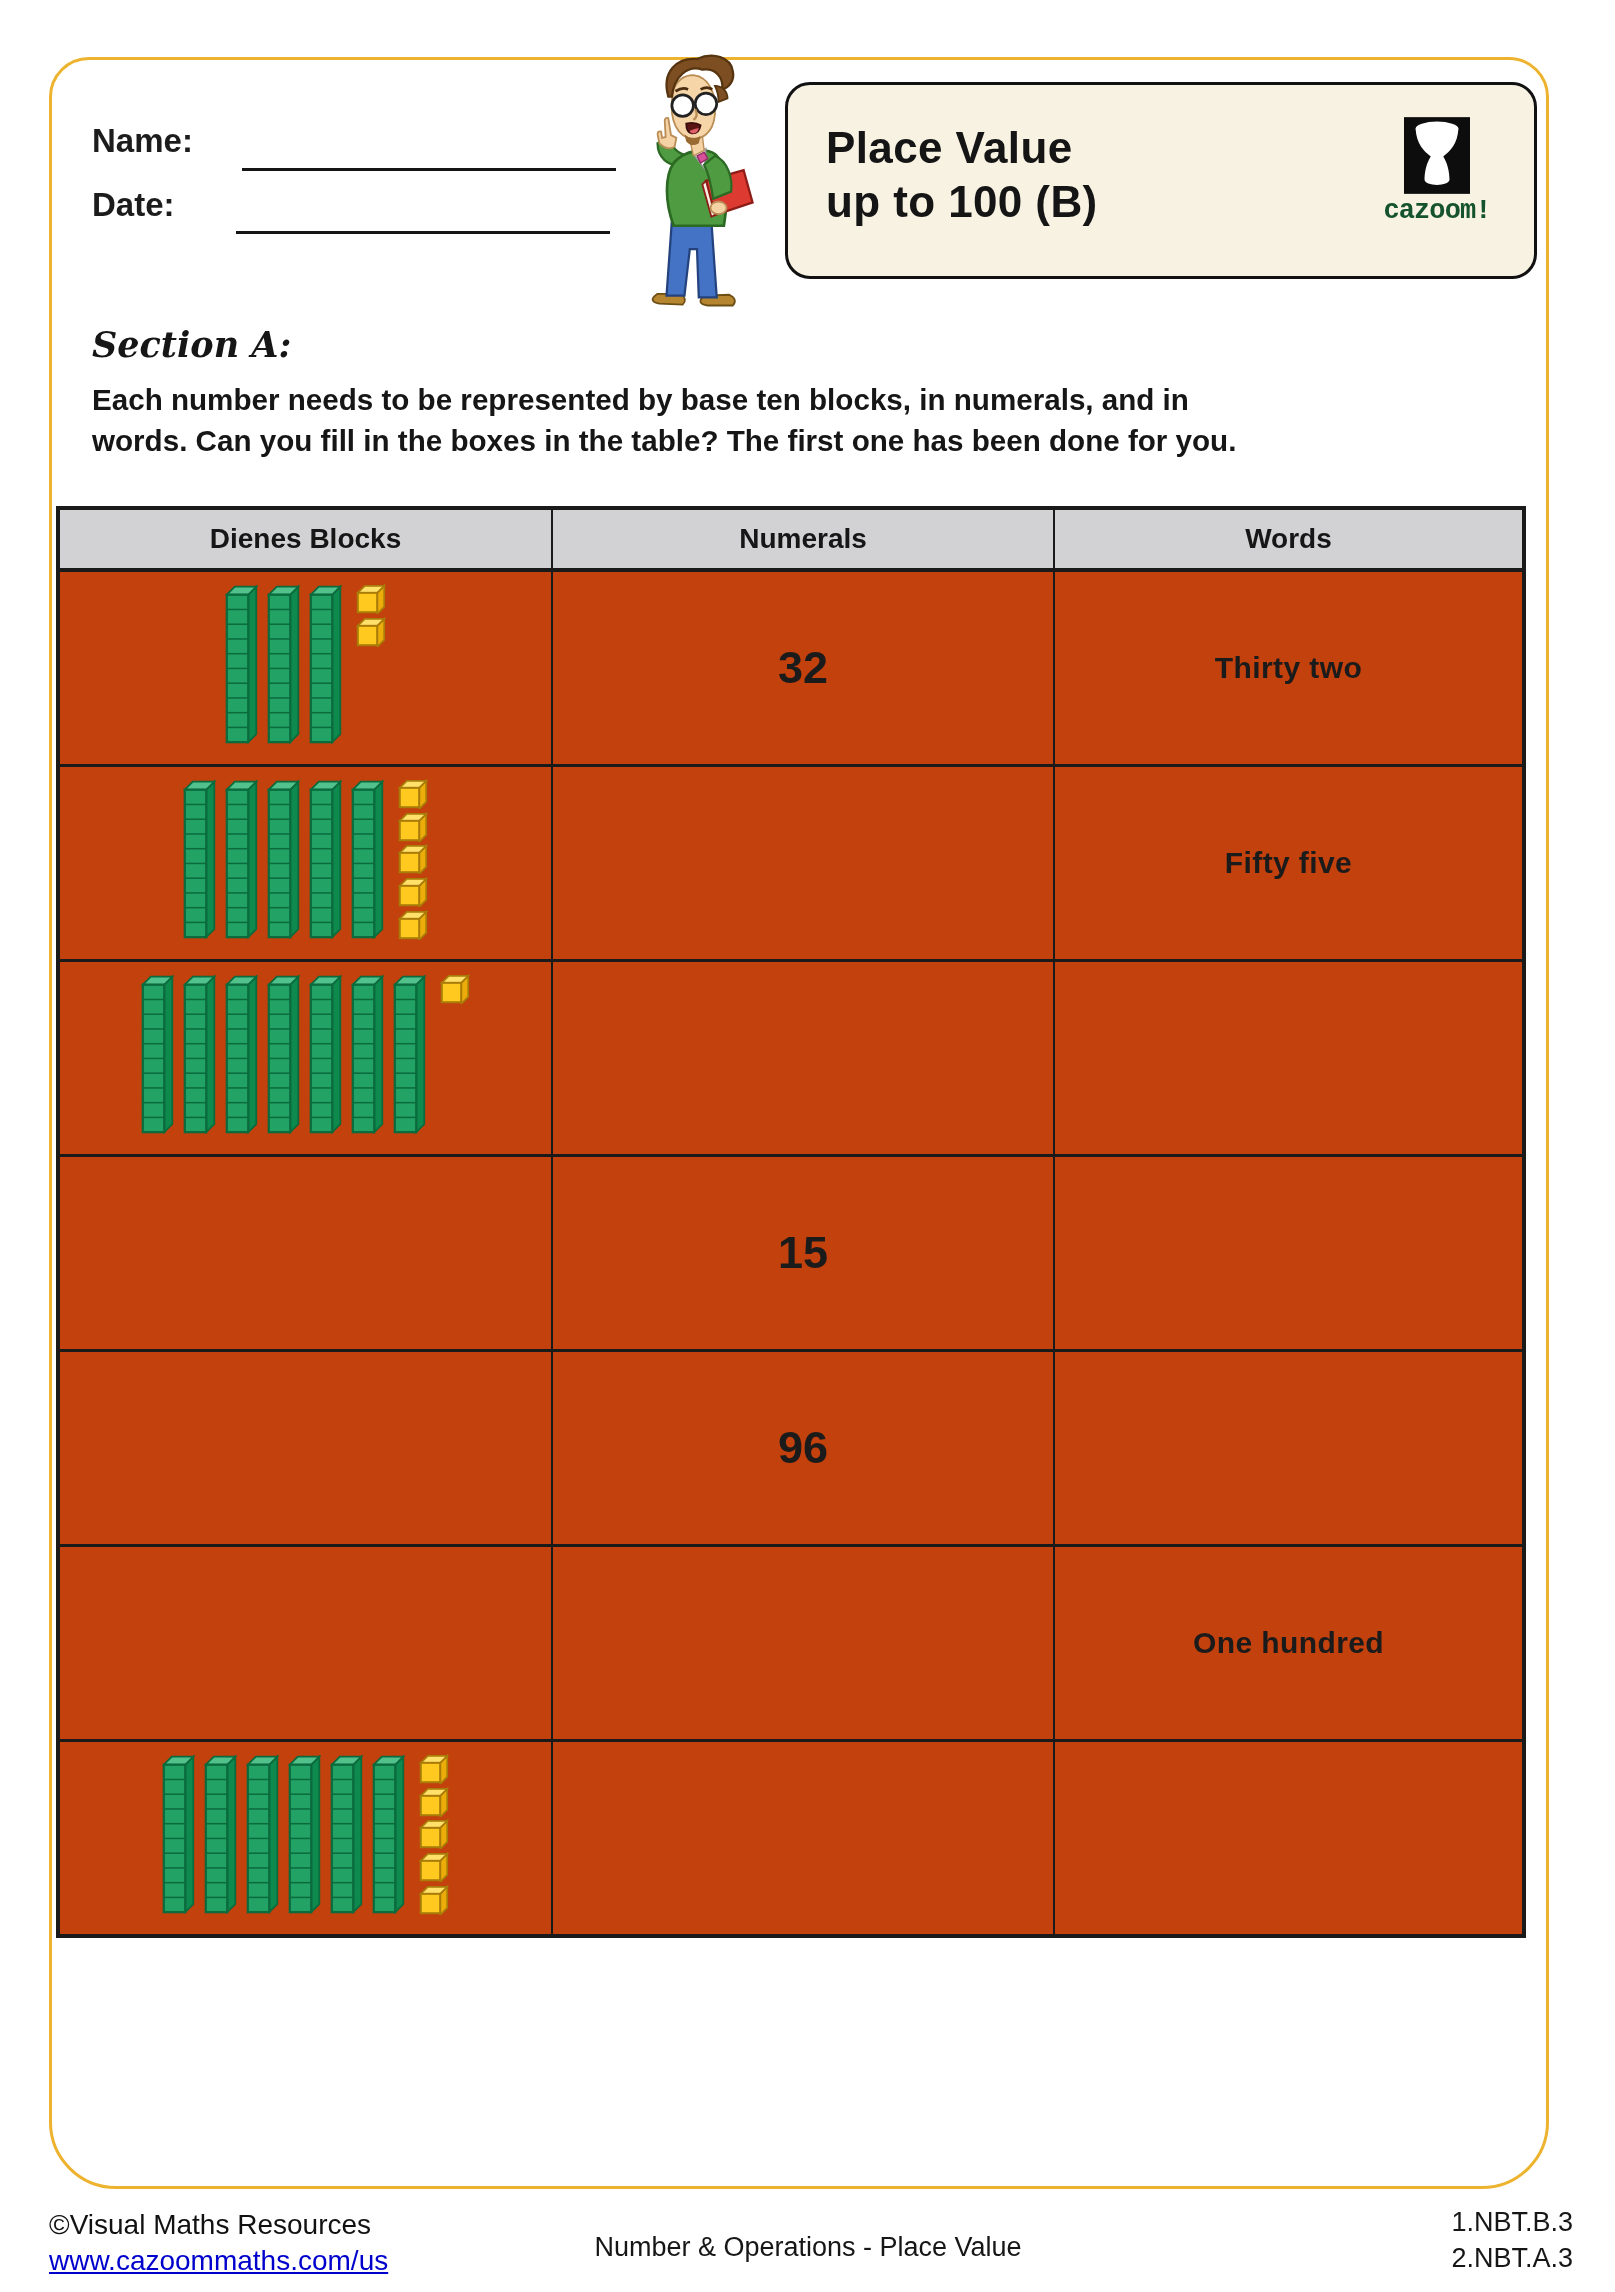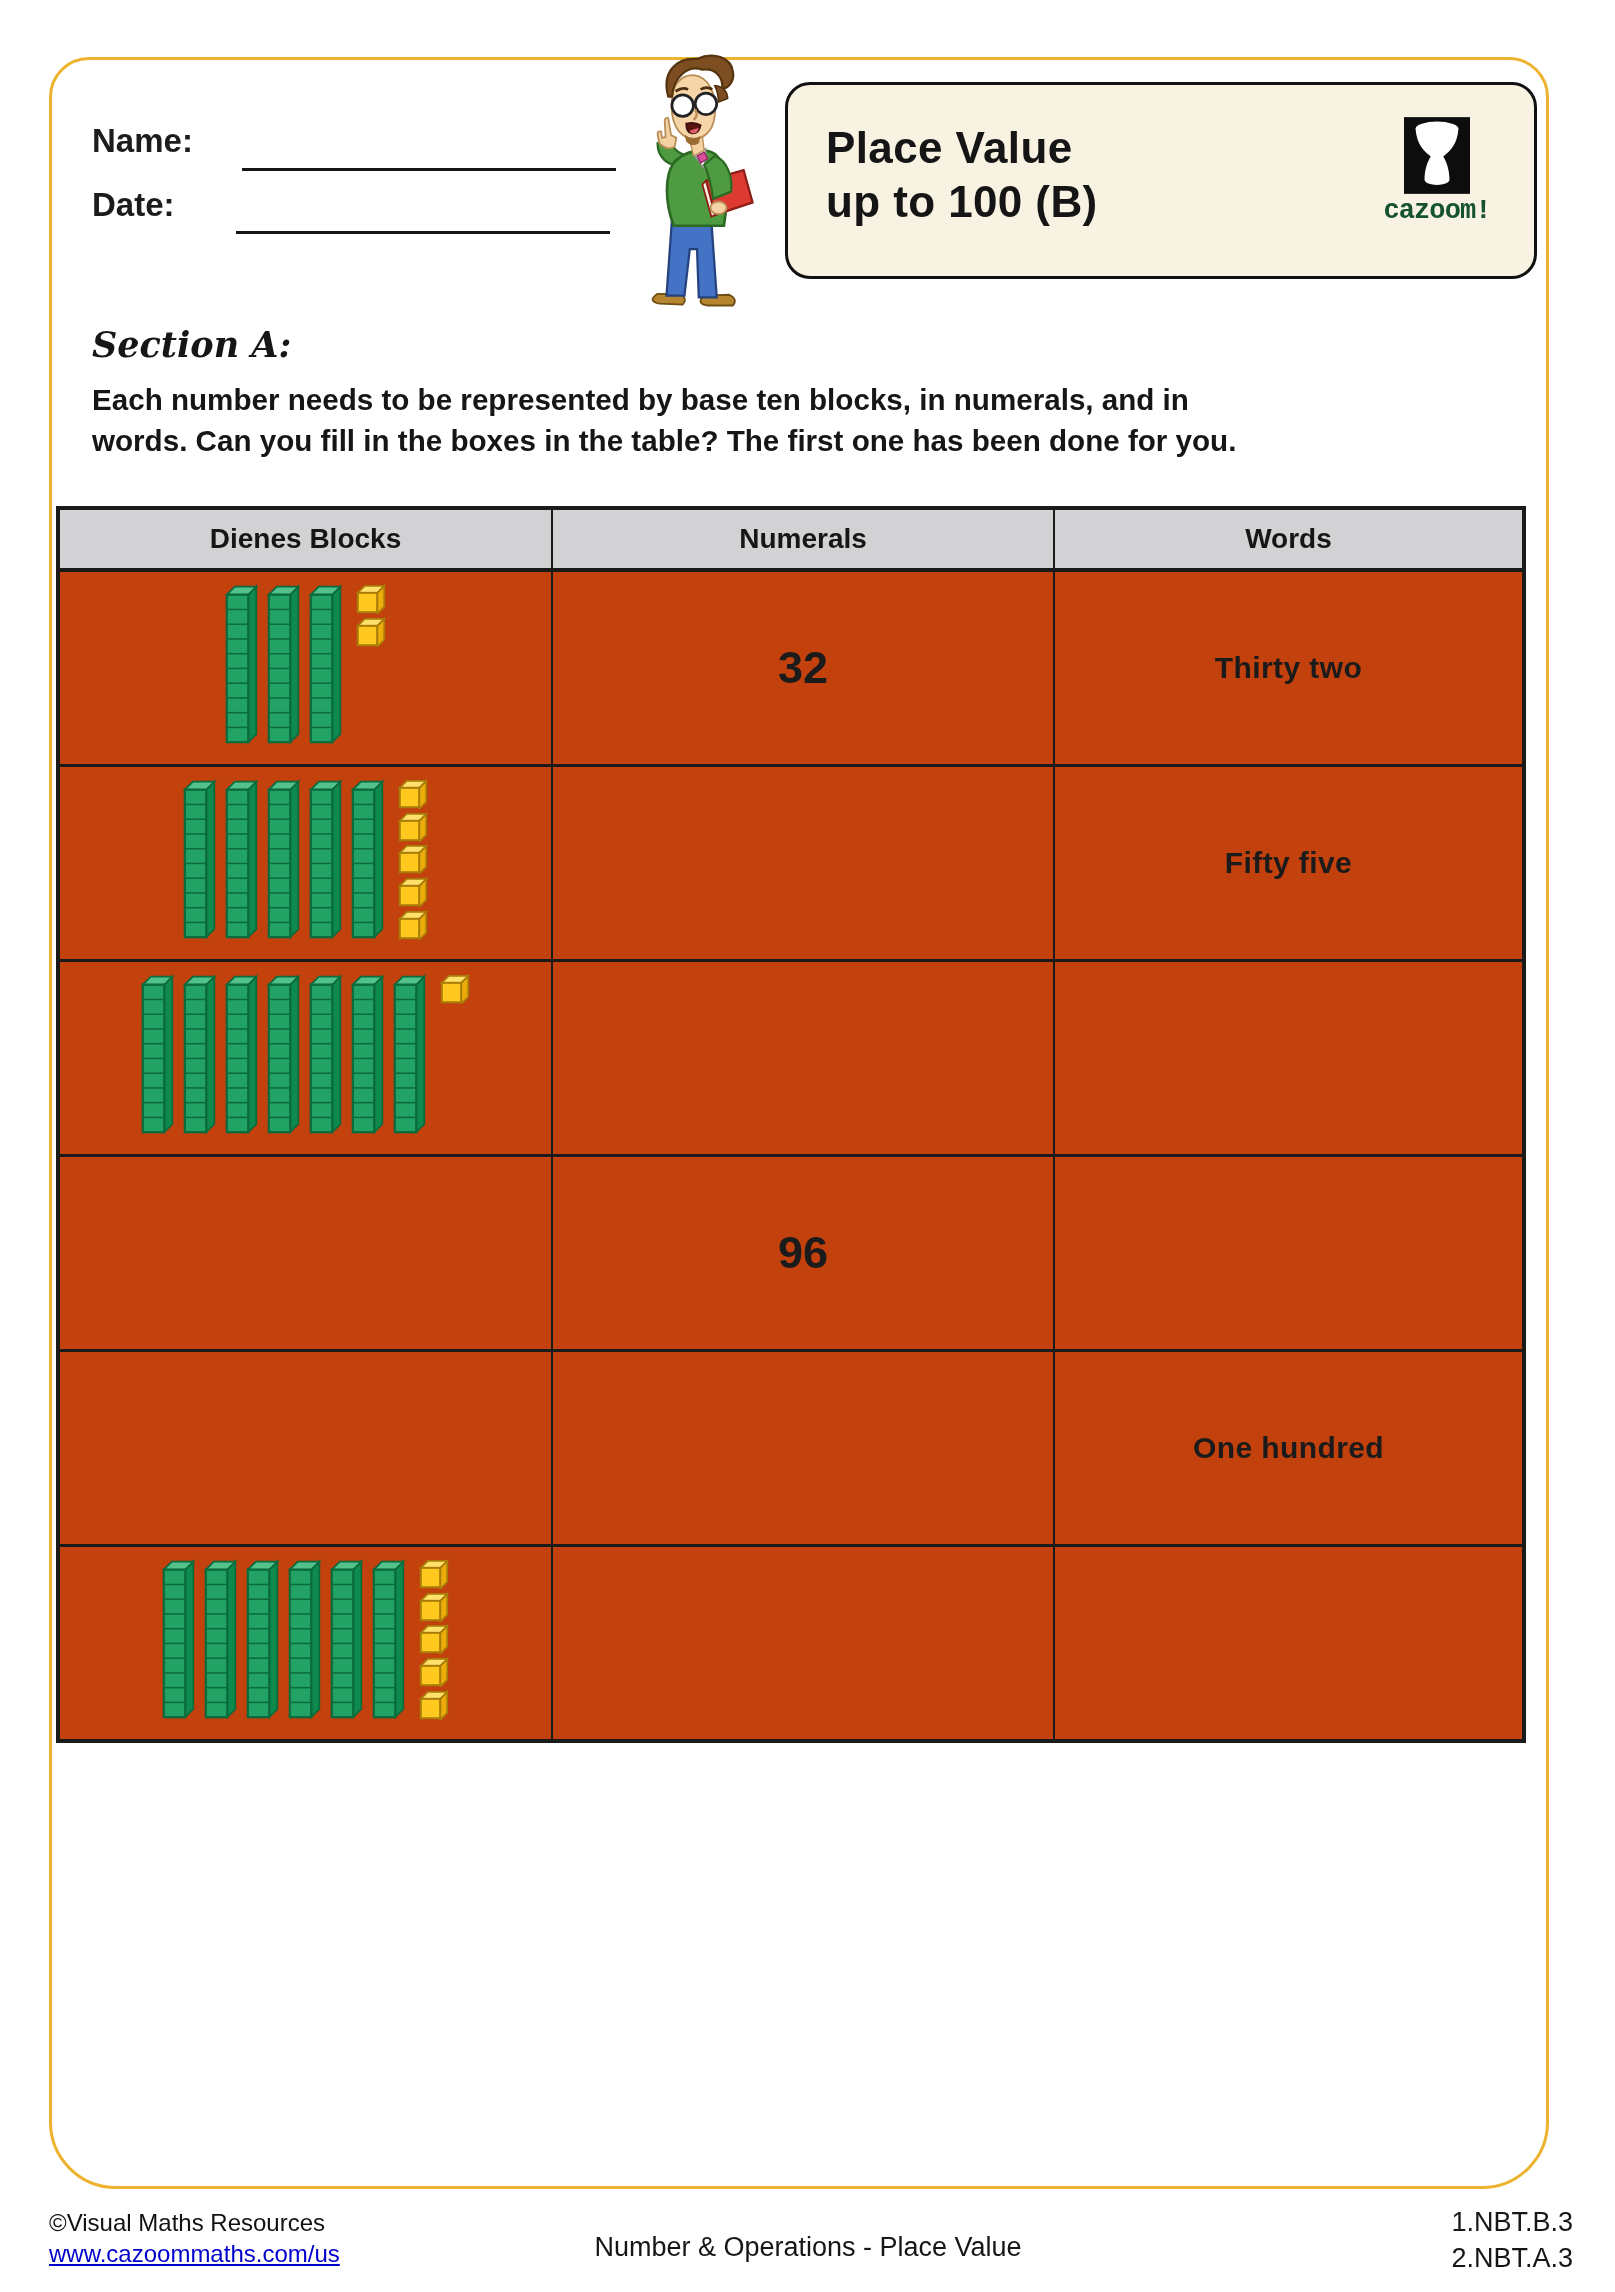--- a/index.html
+++ b/index.html
@@ -66,21 +66,21 @@
   td{
     height:192px;border:2.7px solid var(--ink);border-top-width:3.6px;border-bottom-width:3.6px;
     text-align:center;vertical-align:middle;background:#c2410c;padding:0;
   }
   .numeral-text{font-size:45px;font-weight:bold;color:#1b1b1b;}
   .word-text{font-size:30px;font-weight:bold;color:#1b1b1b;letter-spacing:0.4px;}
   .blocks{display:flex;justify-content:center;align-items:flex-start;gap:8px;}
   .cubes{display:flex;flex-direction:column;gap:2.7px;margin-left:4.5px;}
 
   
-  .footer-left{position:absolute;left:49px;top:2207px;font-size:24px;line-height:1.3;text-align:left;}
+  .footer-left{position:absolute;left:49px;top:2207px;font-size:28px;line-height:1.3;text-align:left;}
   .footer-link{color:var(--link);text-decoration:underline;}
   .footer-center{position:absolute;left:0;top:2232px;width:1616px;text-align:center;font-size:27px;color:#161616;}
   .footer-right{position:absolute;right:43px;top:2205px;font-size:27px;line-height:1.32;color:#161616;text-align:left;}
 </style>
 </head>
 <body>
 
 <div class="page-frame"></div>
 
 <div class="field-label name-label">Name:</div>
@@ -426,20 +426,25 @@
     <rect x="2" y="10" width="22" height="22" fill="var(--cube)" stroke="var(--cubeLine)" stroke-width="2.3"></rect>
               </svg>
             </div>
           </div>
         </td>
         <td></td>
         <td></td>
       </tr>
       <tr>
         <td></td>
+        <td><span class="numeral-text">15</span></td>
+        <td></td>
+      </tr>
+      <tr>
+        <td></td>
         <td><span class="numeral-text">96</span></td>
         <td></td>
       </tr>
       <tr>
         <td></td>
         <td></td>
         <td><span class="word-text">One hundred</span></td>
       </tr>
       <tr>
         <td>

